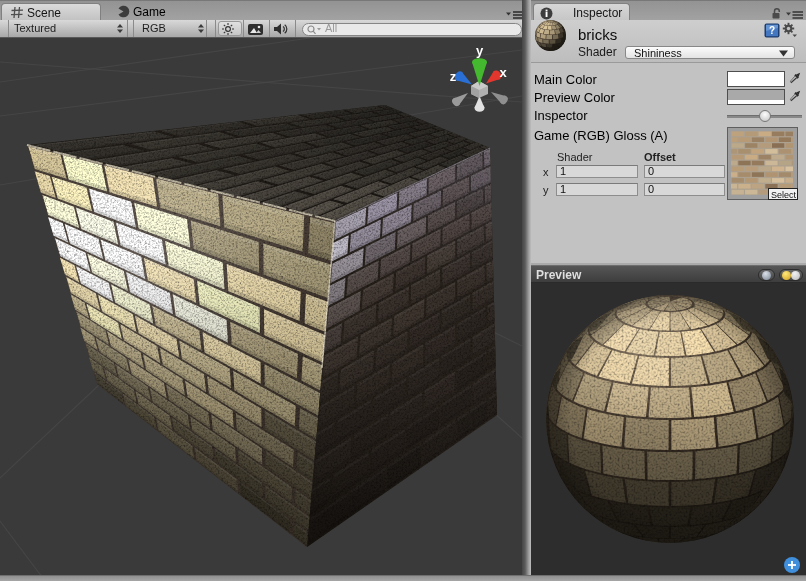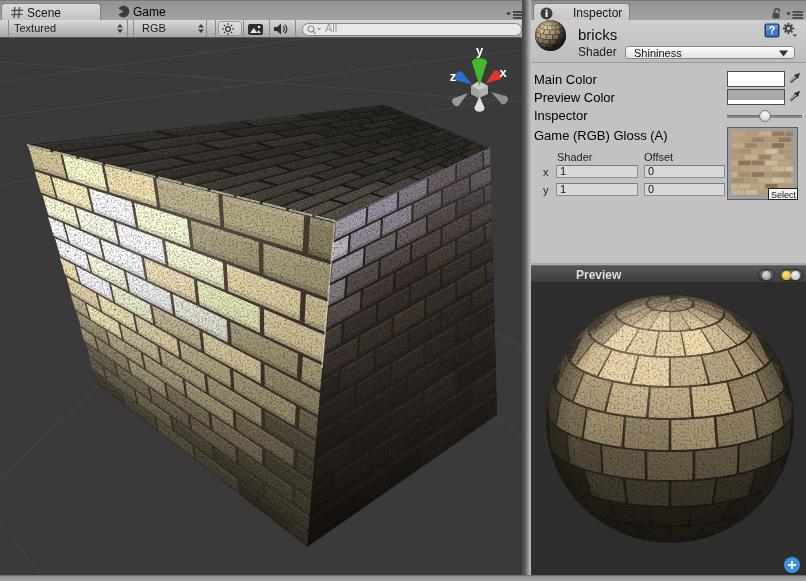--- a/index.html
+++ b/index.html
@@ -1114,31 +1114,31 @@
     <rect x="732.1" y="190.3" width="12.3" height="4.6" fill="#c7b393"></rect>
     <rect x="745.6" y="190.3" width="12.3" height="4.6" fill="#ccb897"></rect>
     <rect x="759.1" y="190.3" width="12.3" height="4.6" fill="#b39b7b"></rect>
     <rect x="772.5" y="190.3" width="12.3" height="4.6" fill="#bea27d"></rect>
     <rect x="786.0" y="190.3" width="7.5" height="4.6" fill="#ac906e"></rect>
   </svg>
 <div class="abs" style="left:768px;top:188px;width:30px;height:12px;background:#f2f2f2;border:1px solid #222;box-sizing:border-box;">
  <span style="position:absolute;left:2px;top:0.5px;font-size:9px;color:#111;">Select</span>
   </div>
 <span class="slbl" style="left:557px;top:151px;">Shader</span>
-<span class="slbl" style="left:644px;top:151px;">Offset</span>
+<span class="slbl" style="left:644px;top:151px;font-weight:bold;">Offset</span>
 <span class="slbl" style="left:543px;top:166px;">x</span>
 <span class="slbl" style="left:543px;top:184px;">y</span>
 <div class="field" style="left:556px;top:165px;width:82px;height:13px;">1</div>
 <div class="field" style="left:644px;top:165px;width:81px;height:13px;">0</div>
 <div class="field" style="left:556px;top:183px;width:82px;height:13px;">1</div>
 <div class="field" style="left:644px;top:183px;width:81px;height:13px;">0</div>
 
 <div class="abs" id="inspgap"></div>
 <div class="abs" id="prevhead">
- <span style="position:absolute;left:5px;top:2px;font-size:12px;font-weight:bold;color:#dedede;margin-left:40px;">Preview</span>
+ <span style="position:absolute;left:5px;top:2px;font-size:12px;font-weight:bold;color:#dedede;">Preview</span>
  <div style="position:absolute;left:227px;top:2.5px;width:17px;height:12px;background:linear-gradient(#676767,#474747);border:1px solid #2c2c2c;border-radius:6px;box-sizing:border-box;">
    <div style="position:absolute;left:3px;top:1.5px;width:9px;height:9px;border-radius:50%;background:radial-gradient(circle at 40% 30%,#dbe1ea,#76818f);"></div>
  </div>
  <div style="position:absolute;left:248px;top:2.5px;width:24px;height:12px;background:linear-gradient(#676767,#474747);border:1px solid #2c2c2c;border-radius:6px;box-sizing:border-box;">
    <div style="position:absolute;left:2px;top:1.5px;width:9px;height:9px;border-radius:50%;background:radial-gradient(circle at 40% 30%,#ffe87a,#d19e1c);"></div>
    <div style="position:absolute;left:11px;top:1.5px;width:9px;height:9px;border-radius:50%;background:radial-gradient(circle at 40% 30%,#f2f2f2,#b8b8b8);"></div>
  </div>
 </div>
 <div class="abs" id="prevarea">
  <svg width="275" height="292" viewBox="531 283 275 292" style="position:absolute;left:0;top:0">

